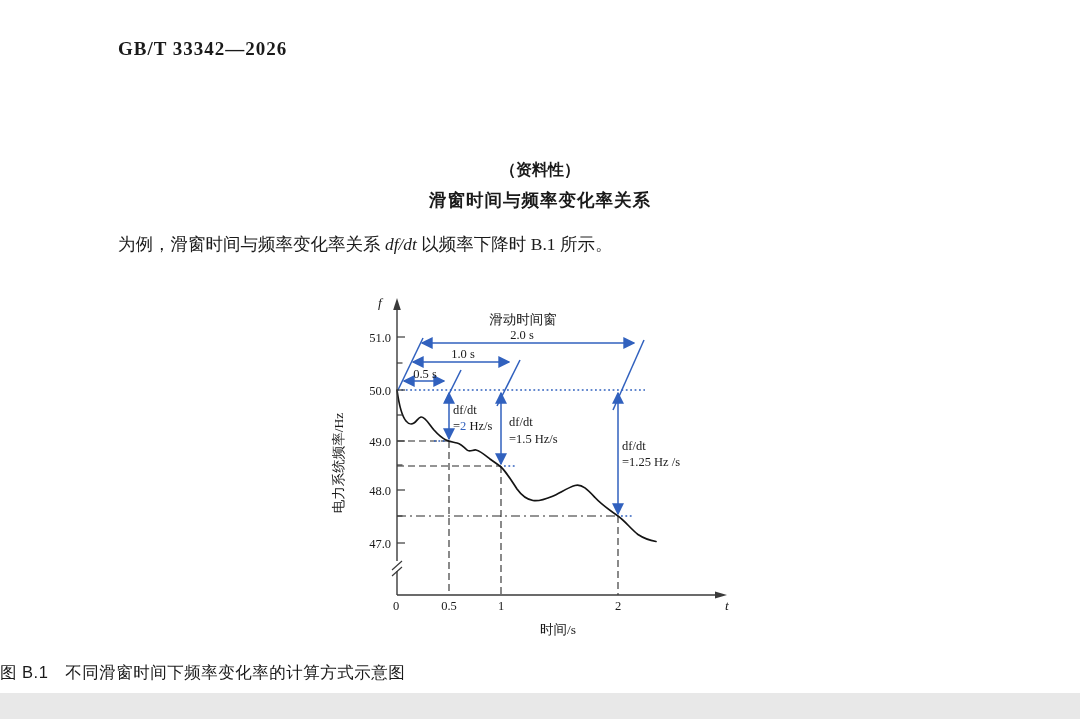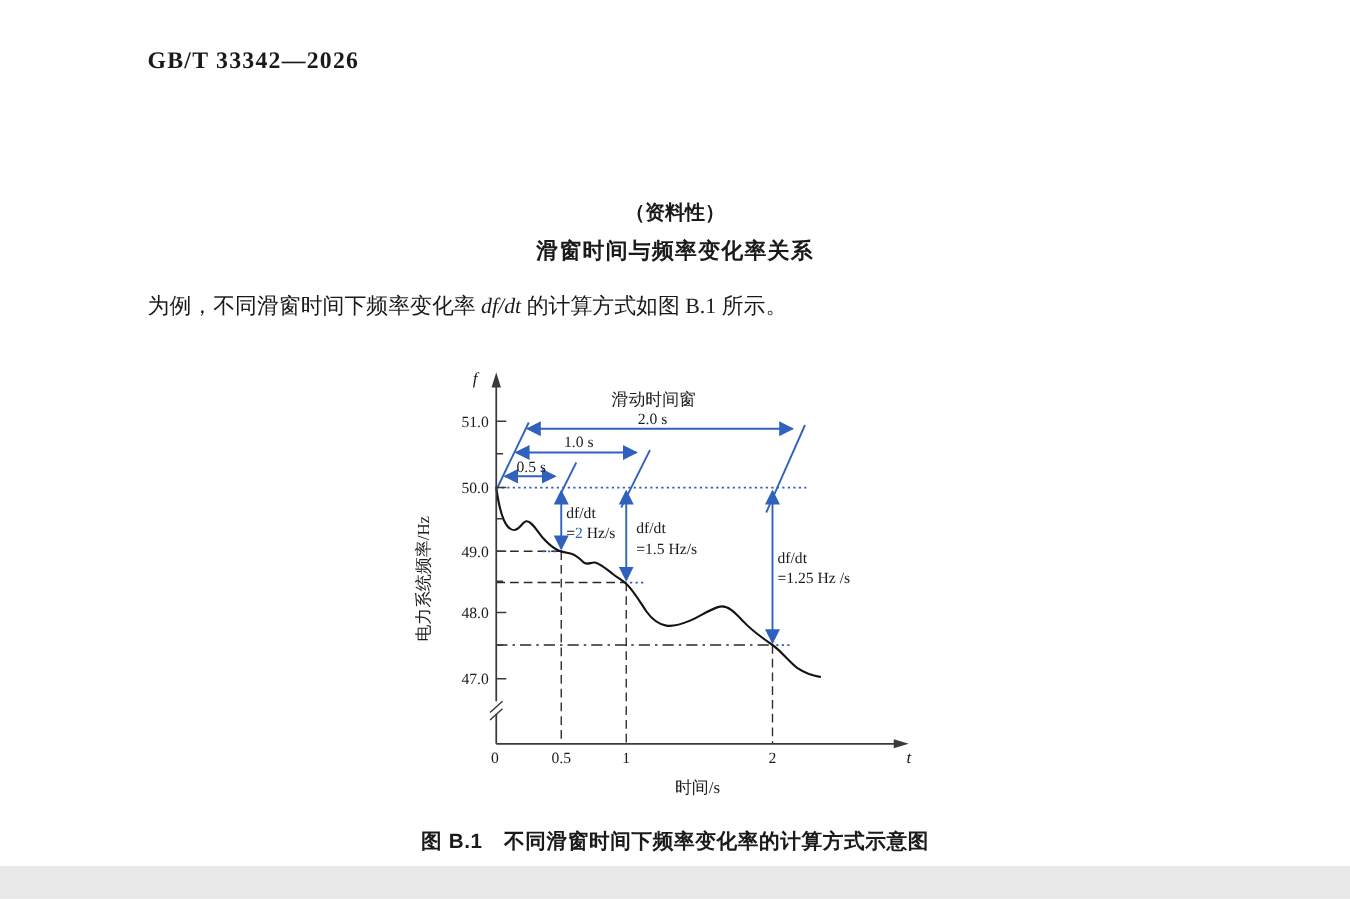--- a/index.html
+++ b/index.html
@@ -18,23 +18,23 @@
   .t2{top:160px;font-size:16px;}
   .t3{top:188px;font-size:17.5px;letter-spacing:1px;}
   .para{
     position:absolute;left:118px;top:229px;width:846px;
     font-size:17.5px;line-height:30px;text-align:justify;
   }
   .para .ln1{text-indent:2em;}
   .mathit{font-style:italic;}
   .figwrap{position:absolute;left:330px;top:293px;width:420px;height:356px;}
   .caption{
-    position:absolute;left:0;top:662px;width:1080px;text-align:center;
+    position:absolute;left:0;top:662px;width:1080px;
     font-family:"Liberation Sans","DejaVu Sans",sans-serif;
-    font-weight:bold;font-size:16.5px;letter-spacing:0.5px;
+    font-weight:normal;font-size:16.5px;letter-spacing:0.5px;
   }
   
   .axis{stroke:#3a3a3a;stroke-width:1.4;fill:none;}
   .tick{stroke:#3a3a3a;stroke-width:1.2;}
   .dash{stroke:#2b2b2b;stroke-width:1.1;fill:none;stroke-dasharray:7 4;}
   .dashdot{stroke:#2b2b2b;stroke-width:1.1;fill:none;stroke-dasharray:9 4 2 4;}
   .bdot{stroke:#3161be;stroke-width:1.4;fill:none;stroke-dasharray:1.8 2.6;}
   .bline{stroke:#3161be;stroke-width:1.5;fill:none;}
   .curve{stroke:#141414;stroke-width:1.7;fill:none;stroke-linecap:round;}
   .num{font-family:"Liberation Serif","DejaVu Serif",serif;font-size:12.5px;fill:#1a1a1a;}
@@ -47,21 +47,21 @@
 <body>
 
 <div class="page">
 
   <div class="std-no">GB/T 33342—2026</div>
 
   <div class="t-line t2">（资料性）</div>
   <div class="t-line t3">滑窗时间与频率变化率关系</div>
 
   <div class="para">
-    <div class="ln2"><span>为例，不同滑窗时间下频率变化率 </span><span class="mathit">df/dt</span><span> 的计算方式如图 B.1 所示。</span></div>
+    <div class="ln2"><span>为例，滑窗时间与频率变化率关系 </span><span class="mathit">df/dt</span><span> 以频率下降时 B.1 所示。</span></div>
   </div>
 
   <div class="figwrap">
     <svg width="420" height="356" viewBox="0 0 420 356">
       <defs>
         <marker id="ah" viewBox="0 0 9 9" refX="8" refY="4.5" markerWidth="8" markerHeight="8" orient="auto-start-reverse">
           <path d="M0,0 L9,4.5 L0,9 Z" fill="#3161be"></path>
         </marker>
       </defs>
 

